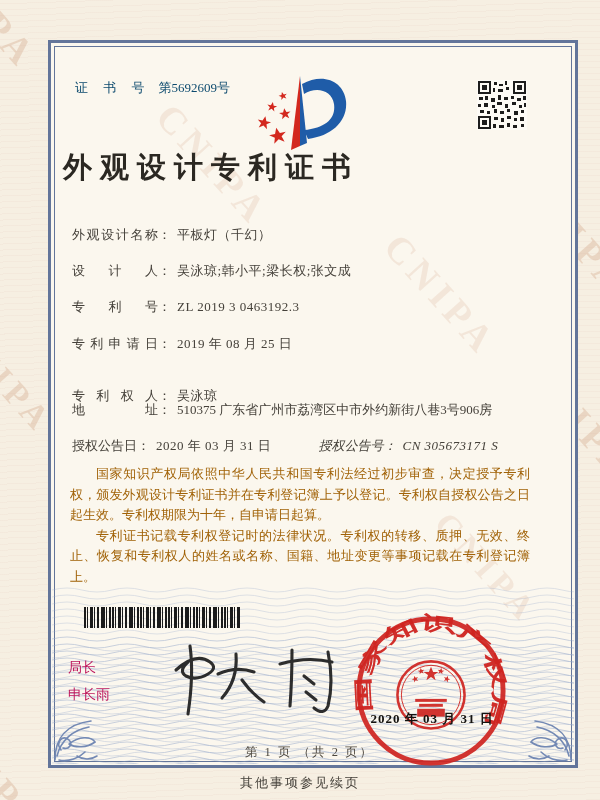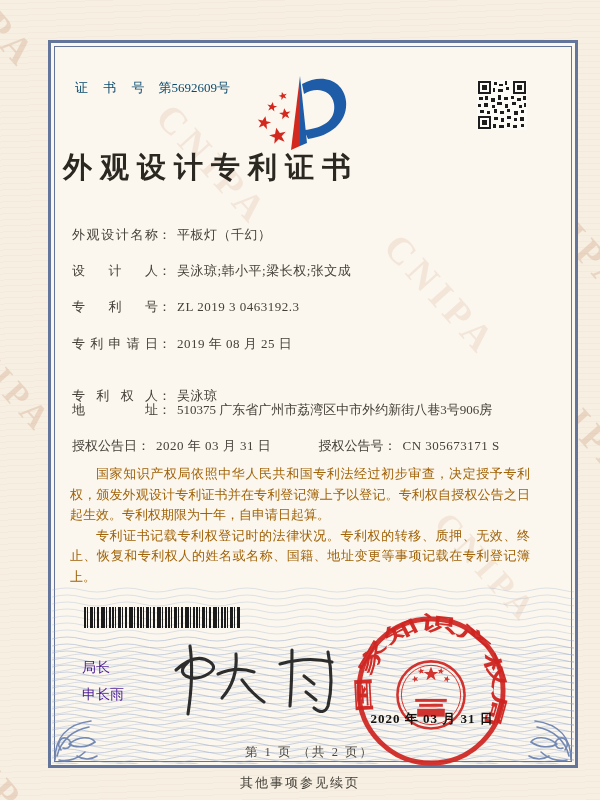--- a/index.html
+++ b/index.html
@@ -21,26 +21,26 @@
     box-sizing:border-box;
   }
   .layer{position:absolute;z-index:4;}
   .certno{left:75px;top:79px;font-size:13px;color:#0c4a6e;}
   .certno .lbl{letter-spacing:6px;margin-right:8px;}
   .title{left:0;top:148px;width:530px;text-align:left;font-size:29px;font-weight:700;
          letter-spacing:8px;color:#2b2822;padding-left:15px;}
   .frow{left:72px;font-size:13px;color:#45413a;white-space:nowrap;}
   .flabel{display:inline-block;width:86px;text-align:justify;text-align-last:justify;vertical-align:top;}
   .fvalue{margin-left:6px;letter-spacing:.5px;}
-  .grant2{margin-left:44px;}
+  .grant2{margin-left:44px;font-style:italic;}
   .paras{left:70px;top:464px;width:460px;font-size:13px;line-height:20.6px;color:#a16207;
          text-align:justify;z-index:4;position:absolute;}
   .paras p{margin:0;text-indent:2em;}
   .barcode{left:84px;top:607px;}
-  .dirblock{left:82px;top:654px;font-size:14px;color:#4c1d95;line-height:27px;z-index:5;}
+  .dirblock{left:68px;top:654px;font-size:14px;color:#be185d;line-height:27px;z-index:5;}
   .sig{left:158px;top:640px;z-index:5;}
   .sealwrap{left:352px;top:612px;width:158px;height:158px;z-index:6;}
   .sealdate{left:356px;top:710px;width:152px;text-align:center;font-size:13px;font-weight:700;
             color:#14120f;letter-spacing:1px;z-index:7;}
   .pagefoot{left:0;top:744px;width:523px;text-align:center;font-size:12.5px;color:#4c473e;
             letter-spacing:2px;z-index:5;}
   .contnote{position:absolute;left:0;top:774px;width:600px;text-align:center;font-size:13px;
             color:#45413a;letter-spacing:2px;z-index:2;}
   .deco{position:absolute;z-index:3;}
   svg{display:block;}

